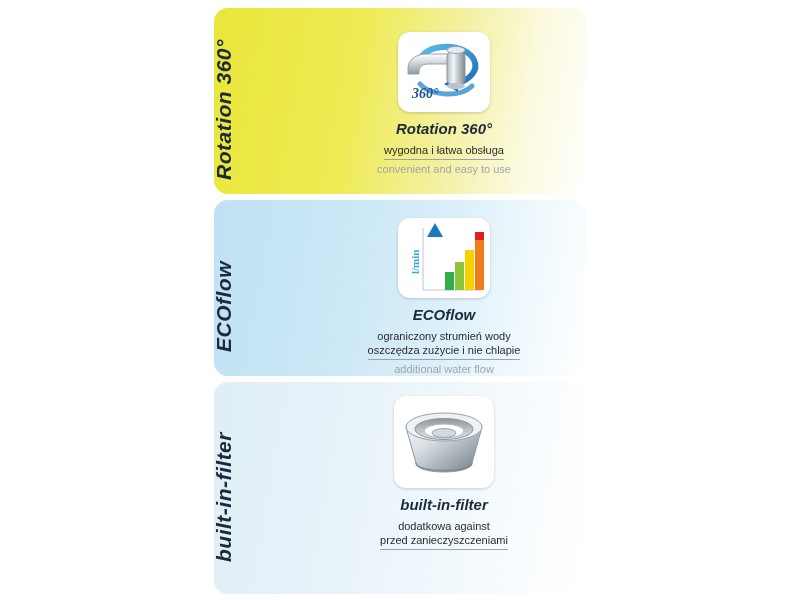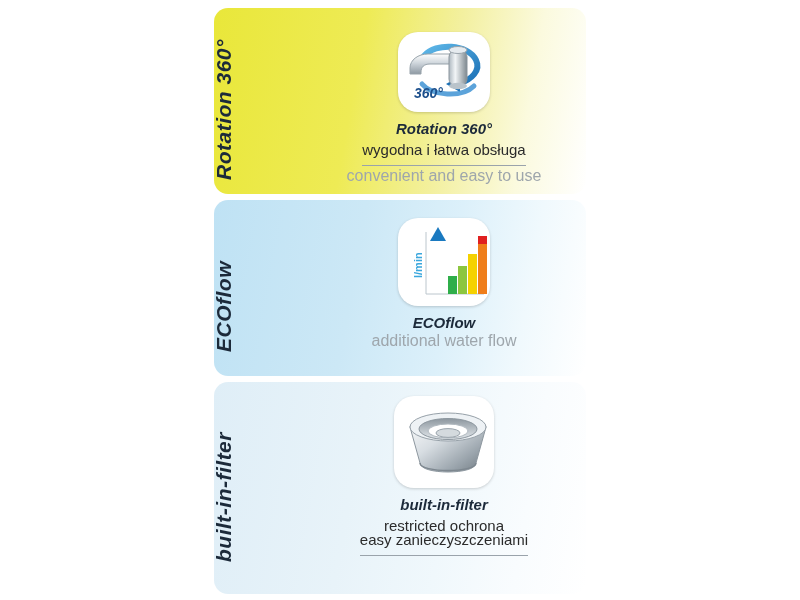--- a/index.html
+++ b/index.html
@@ -80,49 +80,50 @@
     left: 88px;
     top: 0;
     width: 284px;
     height: 100%;
     display: flex;
     flex-direction: column;
     align-items: center;
   }
   .icon-box {
     background: #ffffff;
-    border-radius: 20px;
+    border-radius: 12px;
     box-shadow: 0 1px 3px rgba(0,0,0,0.18);
     display: flex;
     align-items: center;
-    justify-content: flex-end;
+    justify-content: center;
+    font-family: Liberation Serif, serif;
   }
   .icon-1 { width: 92px; height: 80px; margin-top: 24px; }
   .icon-2 { width: 92px; height: 88px; margin-top: 18px; }
   .icon-3 { width: 100px; height: 92px; margin-top: 14px; }
 
   .feature-title {
     font-style: italic;
     font-weight: bold;
     font-size: 15px;
     color: #1c2a3a;
     margin-top: 8px;
     text-align: center;
   }
   .desc-pl {
-    font-size: 15px;
+    font-size: 11px;
     color: #2b2b2b;
     text-align: center;
     line-height: 14px;
     margin-top: 6px;
-    padding-bottom: 8px;
+    padding-bottom: 2px;
     border-bottom: 1px solid #9aa3ab;
   }
   .desc-en {
-    font-size: 16px;
+    font-size: 11px;
     color: #9ea6ac;
     text-align: center;
     line-height: 13px;
     margin-top: 3px;
   }
   .rot-badge {
     font-style: italic;
     font-weight: bold;
     font-size: 14px;
     fill: #1c4f8c;
@@ -210,20 +211,24 @@
           <rect x="44" y="54" width="9" height="18" fill="#2fae4a"></rect>
           <rect x="54" y="44" width="9" height="28" fill="#8cc63f"></rect>
           <rect x="64" y="32" width="9" height="40" fill="#f5d100"></rect>
           <rect x="74" y="20" width="9" height="52" fill="#ef7d1a"></rect>
           <rect x="44" y="48" width="39" height="6" fill="#d8232a" opacity="0"></rect>
           <polygon points="44,54 53,54 53,44 63,44 63,32 73,32 73,20 83,20 83,14 44,14" fill="none"></polygon>
           <rect x="74" y="14" width="9" height="8" fill="#e02020"></rect>
         </svg>
       </div>
       <div class="feature-title">ECOflow</div>
+      <div class="desc-pl">
+        <div>ograniczony strumień wody</div>
+        <div>oszczędza zużycie i nie chlapie</div>
+      </div>
       <div class="desc-en">
         <div>additional water flow</div>
 
       </div>
     </div>
   </div>
 
   <div class="panel panel-3">
     <div class="side-label side-3">
       <span>built-in-filter</span>
@@ -249,19 +254,19 @@
 
           <ellipse cx="46" cy="28" rx="29" ry="10.5" fill="url(#g-inner)" stroke="#8d979f" stroke-width="1"></ellipse>
           <ellipse cx="46" cy="30" rx="20" ry="7" fill="#ffffff" stroke="#aeb7be" stroke-width="1"></ellipse>
           <ellipse cx="46" cy="32" rx="12" ry="4.4" fill="#d4dade" stroke="#9aa4ac" stroke-width="1"></ellipse>
 
           <path d="M18 62 C18 72, 74 72, 74 62" fill="none" stroke="#7d878f" stroke-width="1.4"></path>
         </svg>
       </div>
       <div class="feature-title">built-in-filter</div>
       <div class="desc-pl">
-        <div>restricted ochrona</div>
-        <div>easy zanieczyszczeniami</div>
+        <div>dodatkowa against</div>
+        <div>przed zanieczyszczeniami</div>
       </div>
     </div>
   </div>
 
 </div>
 
 </body></html>

